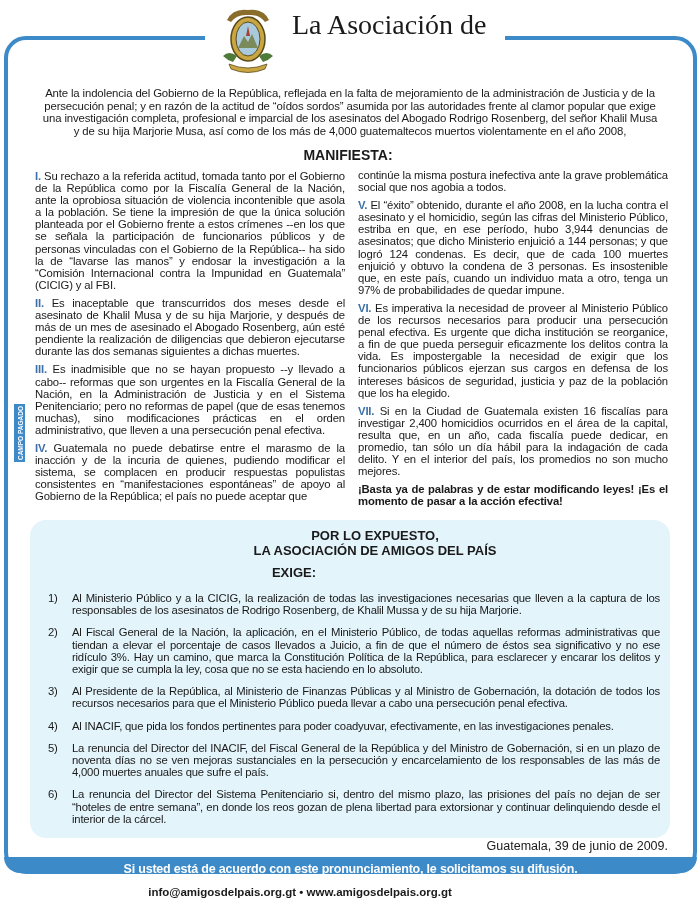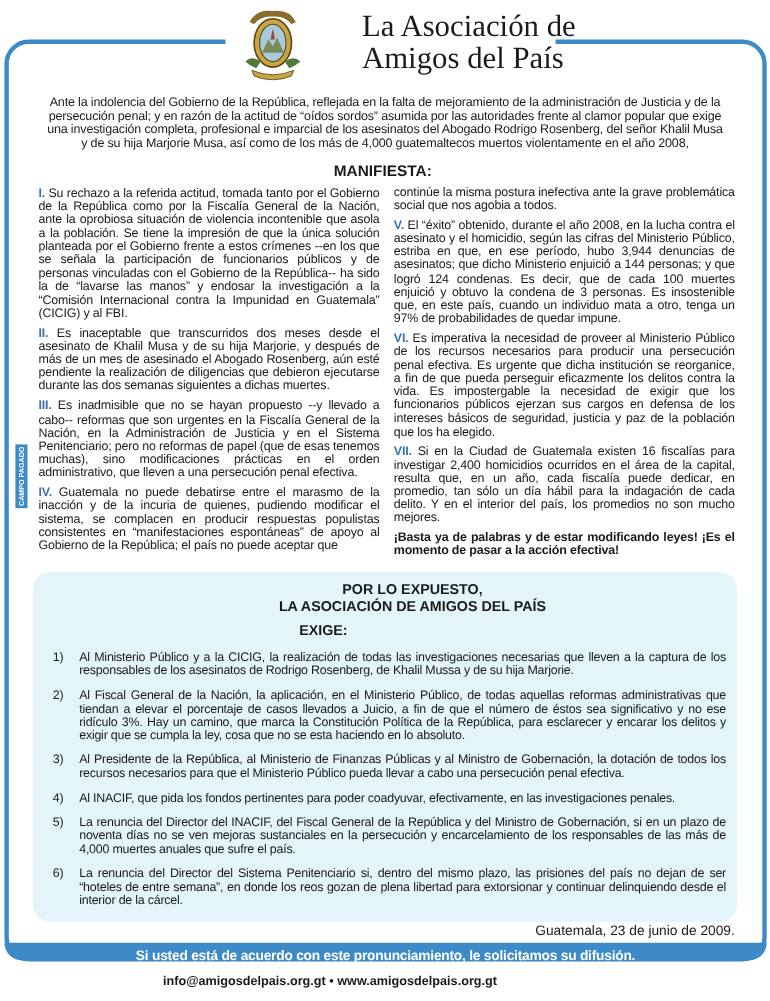--- a/index.html
+++ b/index.html
@@ -2,21 +2,21 @@
 <html><head>
 <meta charset="utf-8">
 <style>
   html, body { margin:0; padding:0; background:#fff; }
   body { width:700px; height:910px; position:relative; overflow:hidden; font-family:"Liberation Sans", sans-serif; color:#1a1a1a; }
   .frame { position:absolute; left:4px; top:36px; width:685px; height:830px; border:4px solid #3d8ac9; border-radius:22px; box-sizing:content-box; }
   .frame-bottom { position:absolute; left:4px; top:857px; width:693px; height:16px; background:#3d8ac9; border-radius:0 0 22px 22px; color:#fff; font-weight:bold; font-size:12.5px; text-align:center; line-height:24px; letter-spacing:-0.2px; }
   .header { position:absolute; left:0; top:0; width:700px; height:80px; }
   .header-gap { position:absolute; left:205px; top:28px; width:300px; height:16px; background:#fff; }
   .logo { position:absolute; left:219px; top:6px; width:58px; height:70px; }
-  .title { position:absolute; left:292px; top:10px; font-family:"Liberation Serif", serif; font-size:28px; line-height:29px; color:#1a1a1a;margin-left:37px; }
+  .title { position:absolute; left:292px; top:10px; font-family:"Liberation Serif", serif; font-size:28px; line-height:29px; color:#1a1a1a; }
   .intro { position:absolute; left:40px; top:87px; width:620px; font-size:11.4px; line-height:12.6px; text-align:center; letter-spacing:-0.15px; }
   .manifiesta { position:absolute; left:0; top:147px; width:696px; text-align:center; font-weight:bold; font-size:14px; }
   .col { position:absolute; top:170px; width:310px; font-size:11.3px; line-height:12.1px; text-align:justify; letter-spacing:-0.15px; }
   .col.left { left:35px; }
   .col.right { left:358px; top:169px; }
   .col p { margin:0 0 6px 0; }
   .col b.num { color:#3d6fa8; font-weight:bold; }
   .basta { font-weight:bold; }
   .campo { position:absolute; left:14px; top:404px; width:11px; height:58px; background:#3d8ac9; }
   .campo span { position:absolute; left:50%; top:50%; transform:translate(-50%,-50%) rotate(-90deg); color:#fff; font-size:6.5px; font-weight:bold; white-space:nowrap; }
@@ -43,21 +43,20 @@
     <ellipse cx="29" cy="33" rx="17" ry="22" fill="#c9a642" stroke="#5a4a1a" stroke-width="1.5"></ellipse>
     <ellipse cx="29" cy="33" rx="12" ry="17" fill="#a9c9dd" stroke="#5a4a1a" stroke-width="1"></ellipse>
     <path d="M19 42 L25 30 L29 36 L33 28 L39 42 Z" fill="#7a8a5a"></path>
     <path d="M29 20 L31 30 L27 30 Z" fill="#a64030"></path>
     <path d="M4 50 Q10 44 18 50 L14 56 Q8 54 4 50 Z" fill="#4f7a3a"></path>
     <path d="M54 50 Q48 44 40 50 L44 56 Q50 54 54 50 Z" fill="#4f7a3a"></path>
     <path d="M10 58 Q29 66 48 58 L46 63 Q29 70 12 63 Z" fill="#c9a642" stroke="#5a4a1a" stroke-width="0.8"></path>
   </svg>
   <div class="title">
     <div>La Asociación de</div>
-    <div>Amigos del País</div>
   </div>
 </div>
 
 <div class="intro">Ante la indolencia del Gobierno de la República, reflejada en la falta de mejoramiento de la administración de Justicia y de la persecución penal; y en razón de la actitud de “oídos sordos” asumida por las autoridades frente al clamor popular que exige una investigación completa, profesional e imparcial de los asesinatos del Abogado Rodrigo Rosenberg, del señor Khalil Musa y de su hija Marjorie Musa, así como de los más de 4,000 guatemaltecos muertos violentamente en el año 2008,</div>
 
 <div class="manifiesta">MANIFIESTA:</div>
 
 <div class="col left">
   <p><b class="num">I.</b><span> Su rechazo a la referida actitud, tomada tanto por el Gobierno de la República como por la Fiscalía General de la Nación, ante la oprobiosa situación de violencia incontenible que asola a la población. Se tiene la impresión de que la única solución planteada por el Gobierno frente a estos crímenes --en los que se señala la participación de funcionarios públicos y de personas vinculadas con el Gobierno de la República-- ha sido la de “lavarse las manos” y endosar la investigación a la “Comisión Internacional contra la Impunidad en Guatemala” (CICIG) y al FBI.</span></p>
   <p><b class="num">II.</b><span> Es inaceptable que transcurridos dos meses desde el asesinato de Khalil Musa y de su hija Marjorie, y después de más de un mes de asesinado el Abogado Rosenberg, aún esté pendiente la realización de diligencias que debieron ejecutarse durante las dos semanas siguientes a dichas muertes.</span></p>
@@ -104,14 +103,14 @@
   <div class="exige-item">
       <span class="n">5)</span>
       <span class="t">La renuncia del Director del INACIF, del Fiscal General de la República y del Ministro de Gobernación, si en un plazo de noventa días no se ven mejoras sustanciales en la persecución y encarcelamiento de los responsables de las más de 4,000 muertes anuales que sufre el país.</span>
     </div>
   <div class="exige-item">
       <span class="n">6)</span>
       <span class="t">La renuncia del Director del Sistema Penitenciario si, dentro del mismo plazo, las prisiones del país no dejan de ser “hoteles de entre semana”, en donde los reos gozan de plena libertad para extorsionar y continuar delinquiendo desde el interior de la cárcel.</span>
     </div>
 </div>
 
-<div class="date">Guatemala, 23 de junio de 2009.</div>
+<div class="date">Guatemala, 39 de junio de 2009.</div>
 <div class="contact">info@amigosdelpais.org.gt • www.amigosdelpais.org.gt</div>
 
 </body></html>

